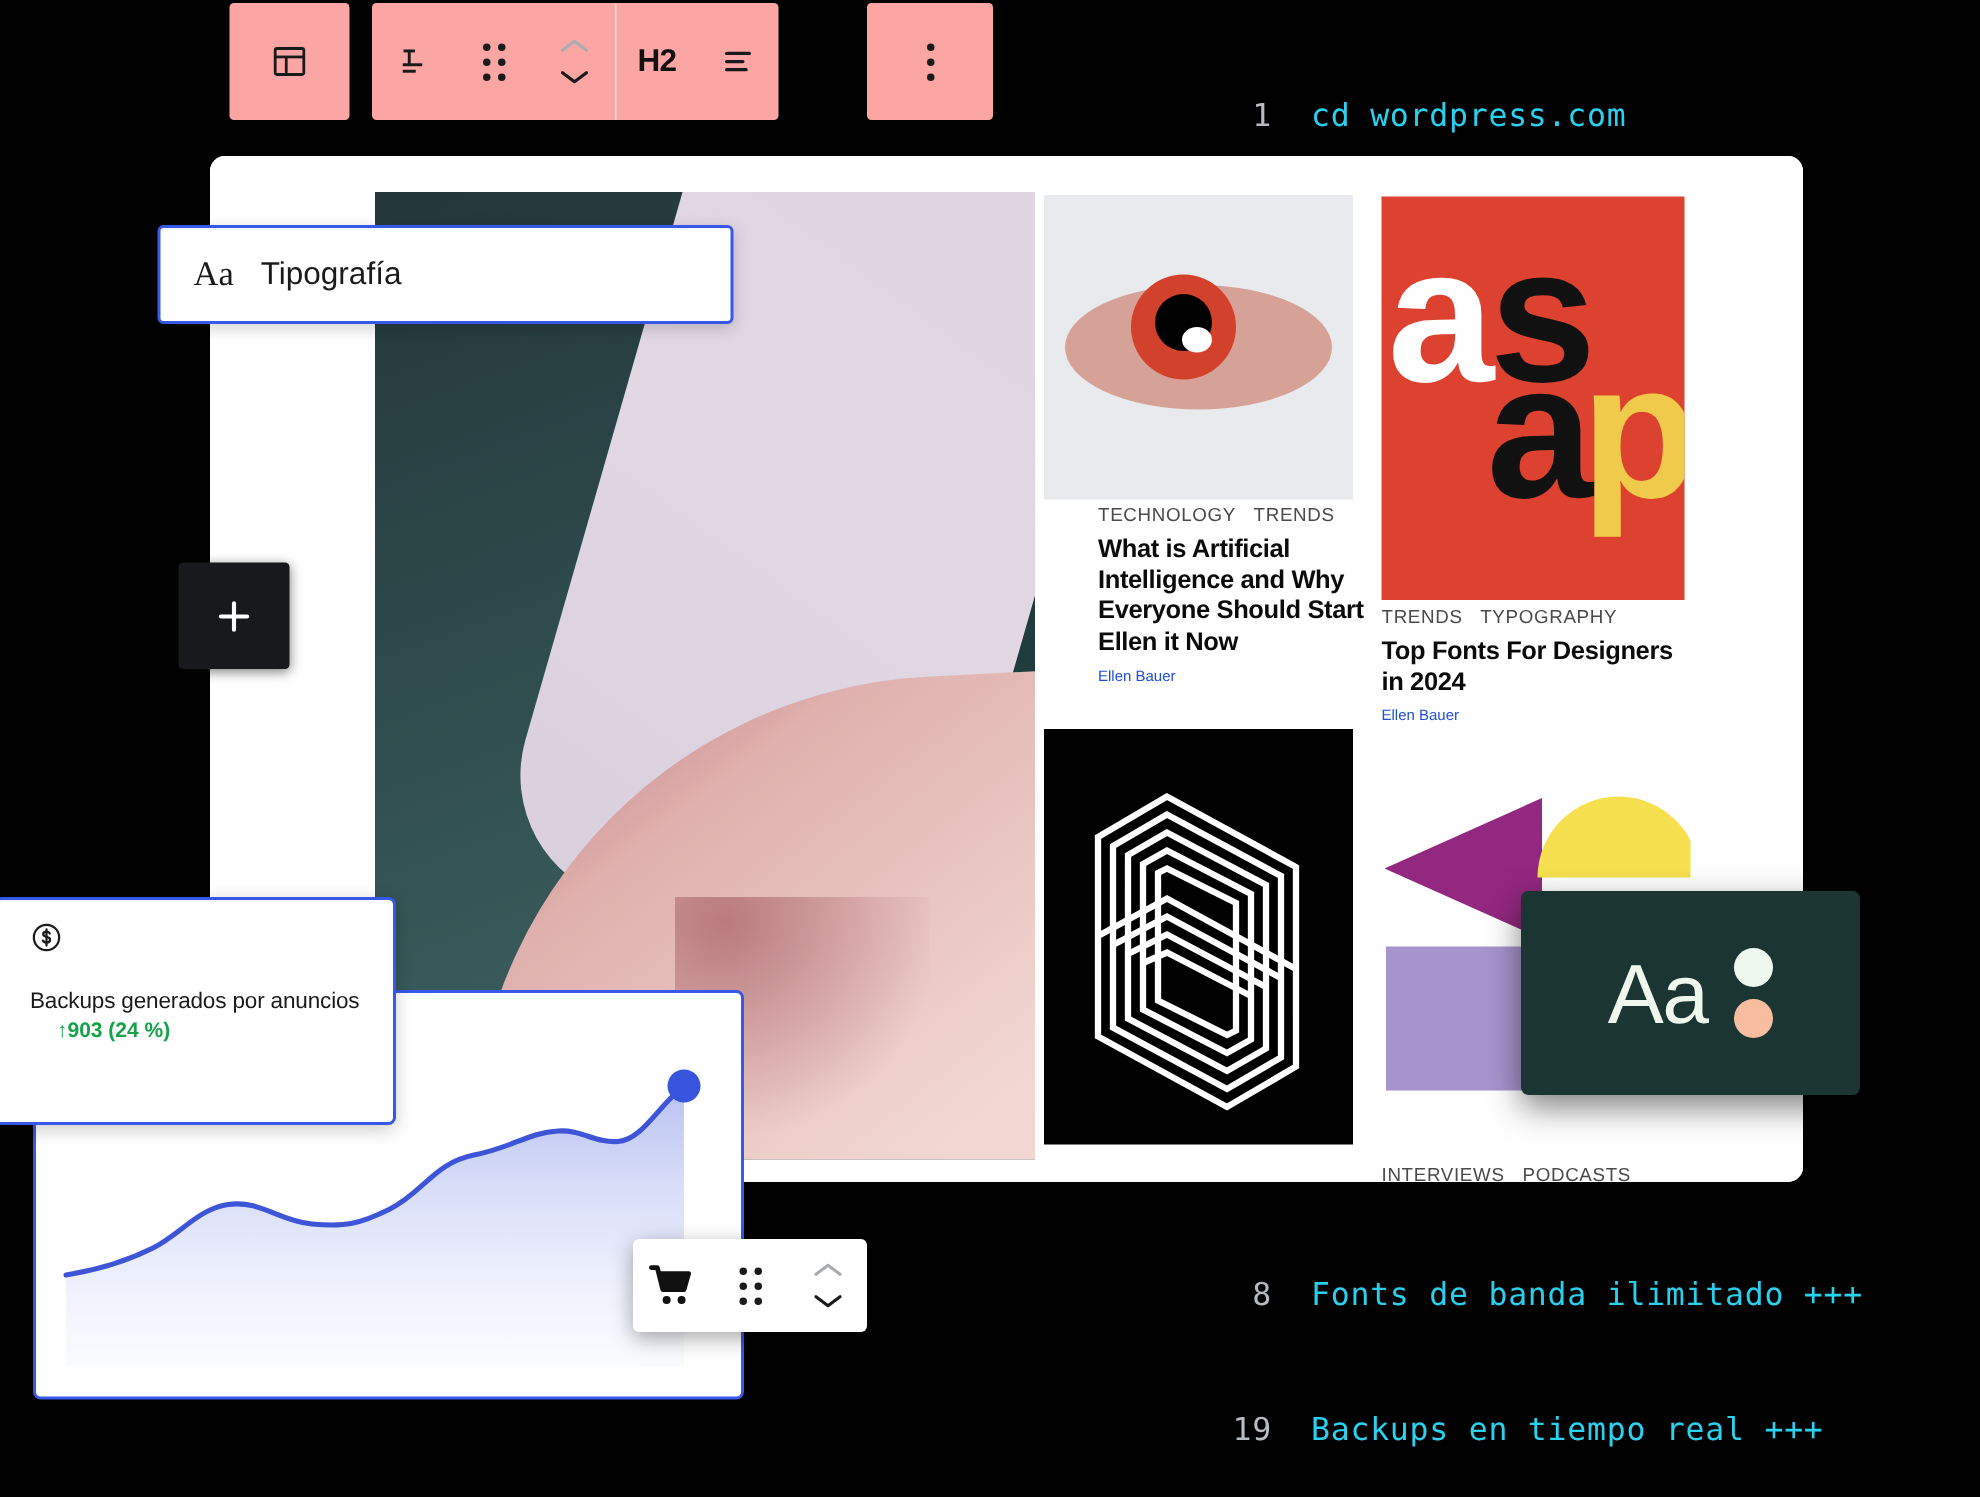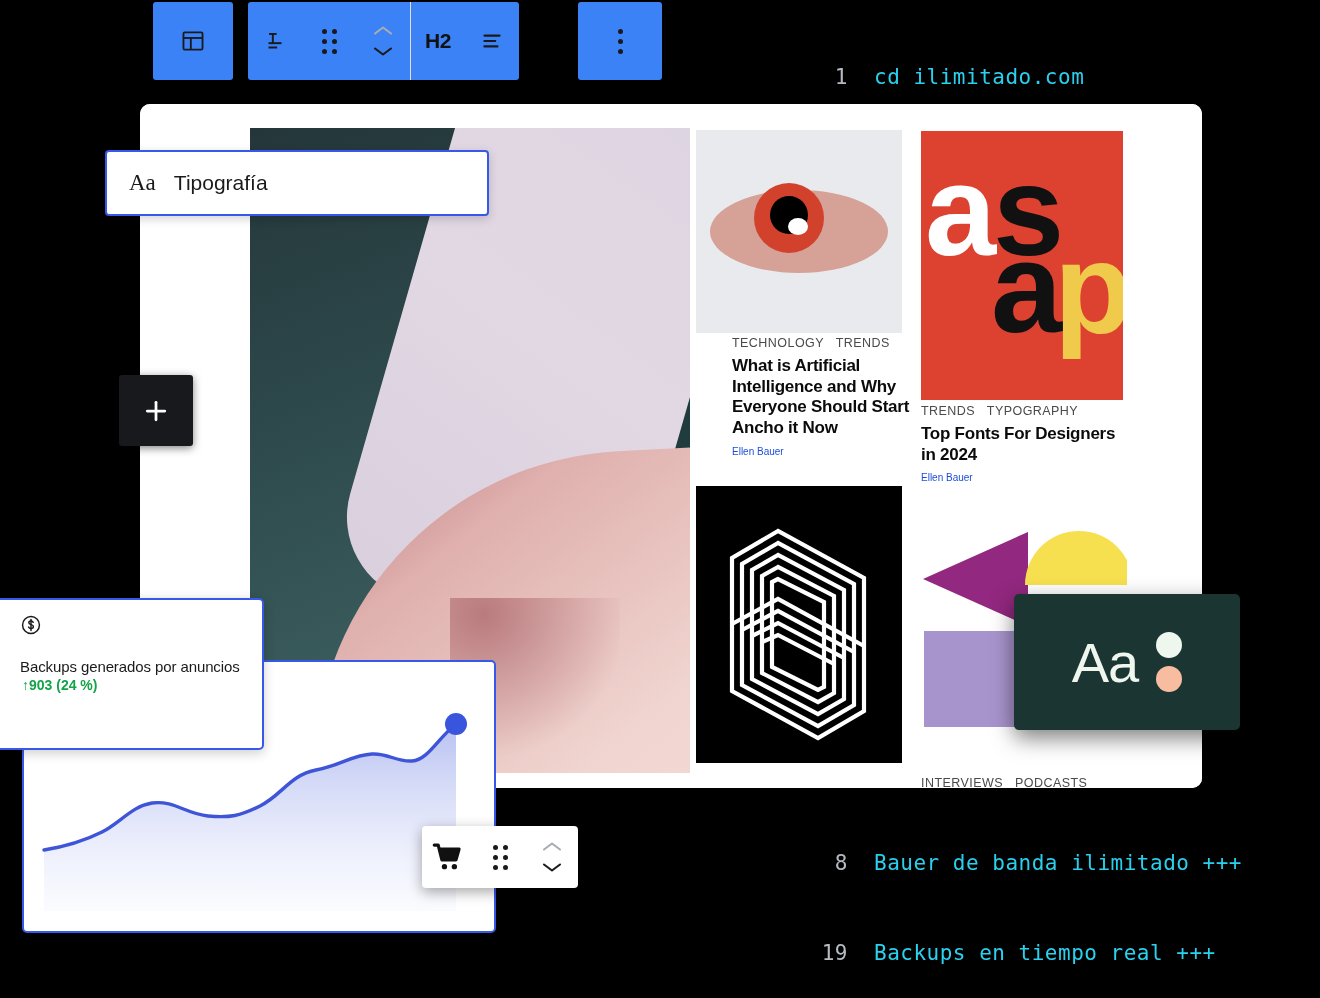--- a/index.html
+++ b/index.html
@@ -150,21 +150,21 @@
   #shapes-thumb .sq {
     position: absolute; left: 3px; top: 112px;
     width: 95px; height: 96px;
     background: #a894cd;
   }
   #art3-text { position: absolute; left: 781px; top: 672px; width: 212px; }
 
   
   .fbar {
     position: absolute;
-    background: #3b82f6;
+    background: #fca5a5;
     border-radius: 3px;
     box-shadow: 0 2px 6px rgba(0,0,0,0.30), 0 0 0 1px rgba(0,0,0,0.08);
     display: flex; align-items: center;
   }
   #tb-layout { left: 153px; top: 2px; width: 80px; height: 78px; justify-content: center; }
   #tb-main { left: 248px; top: 2px; height: 78px; }
   #tb-more { left: 578px; top: 2px; width: 84px; height: 78px; justify-content: center; }
   .tb-seg { display: flex; align-items: center; height: 100%; }
   .tb-btn {
     width: 54px; height: 78px;
@@ -208,21 +208,21 @@
   #stat-card {
     position: absolute; left: -4px; top: 598px;
     width: 268px; height: 152px;
     background: #fff; border: 2px solid #3858e9; border-radius: 5px;
     padding: 14px 20px 10px 22px;
     box-shadow: 0 3px 12px rgba(0,0,0,0.2);
   }
   #stat-card .stat-label { font-size: 15px; color: #1a1a1a; margin-top: 18px; letter-spacing: -0.1px; }
   #stat-card .stat-row { display: flex; align-items: flex-end; margin-top: 2px; }
   #stat-card .stat-value { font-size: 43px; color: #101010; letter-spacing: -1px; line-height: 1.05; }
-  #stat-card .stat-delta { font-size: 14px; font-weight: 700; color: #15a34a; margin-left: 2px; margin-bottom: 8px; }
+  #stat-card .stat-delta { font-size: 14px; font-weight: 700; color: #15a34a; margin-left: 18px; margin-bottom: 8px; }
 
   
   #chart-card {
     position: absolute; left: 22px; top: 660px;
     width: 474px; height: 273px;
     background: #fff; border: 2px solid #3858e9; border-radius: 5px;
     overflow: hidden;
   }
   #chart-svg { position: absolute; left: 0; top: 0; }
 
@@ -256,40 +256,40 @@
   .ico { display: block; }
 </style>
 </head>
 <body>
 
 <div id="stage">
 
   <div class="code-block" id="code-top">
     <div class="code-line">
       <span class="ln">1</span>
-      <span class="ct">cd ilimitado.com</span>
+      <span class="ct">cd wordpress.com</span>
     </div>
     <div class="code-line">
       <span class="ln">2</span>
       <span class="ct">$ git pull</span>
     </div>
     <div class="code-line">
       <span class="ln">3</span>
       <span class="ct">enumerating objects: 6</span>
     </div>
     <div class="code-line">
       <span class="ln">4</span>
       <span class="ct"></span>
     </div>
   </div>
 
   <div class="code-block" id="code-bottom">
     <div class="code-line">
       <span class="ln">8</span>
-      <span class="ct">Bauer de banda ilimitado +++</span>
+      <span class="ct">Fonts de banda ilimitado +++</span>
     </div>
     <div class="code-line">
       <span class="ln">19</span>
       <span class="ct">Backups en tiempo real +++</span>
     </div>
     
     
     
     
   </div>
@@ -309,21 +309,21 @@
         <div class="sclera"></div>
         <div class="iris"></div>
         <div class="pupil"></div>
         <div class="glint"></div>
       </div>
       <div id="art1-text">
         <div class="kicker">
           <span>TECHNOLOGY</span>
           <span>TRENDS</span>
         </div>
-        <div class="art-title">What is Artificial Intelligence and Why Everyone Should Start Ancho it Now</div>
+        <div class="art-title">What is Artificial Intelligence and Why Everyone Should Start Ellen it Now</div>
         <div class="art-author">Ellen Bauer</div>
       </div>
 
       <div id="maze-thumb">
         <svg width="206" height="277" viewBox="0 0 206 277">
           <g fill="none" stroke="#ffffff" stroke-width="4.2">
             <path d="M82 45 L36 72 L36 205 L122 252 L168 225 L168 92 Z"></path>
             <path d="M82 57 L46 78 L46 199 L122 240 L158 219 L158 98 Z"></path>
             <path d="M82 69 L56 84 L56 193 L122 228 L148 213 L148 104 Z"></path>
             <path d="M82 81 L66 90 L66 187 L122 216 L138 207 L138 110 Z"></path>

